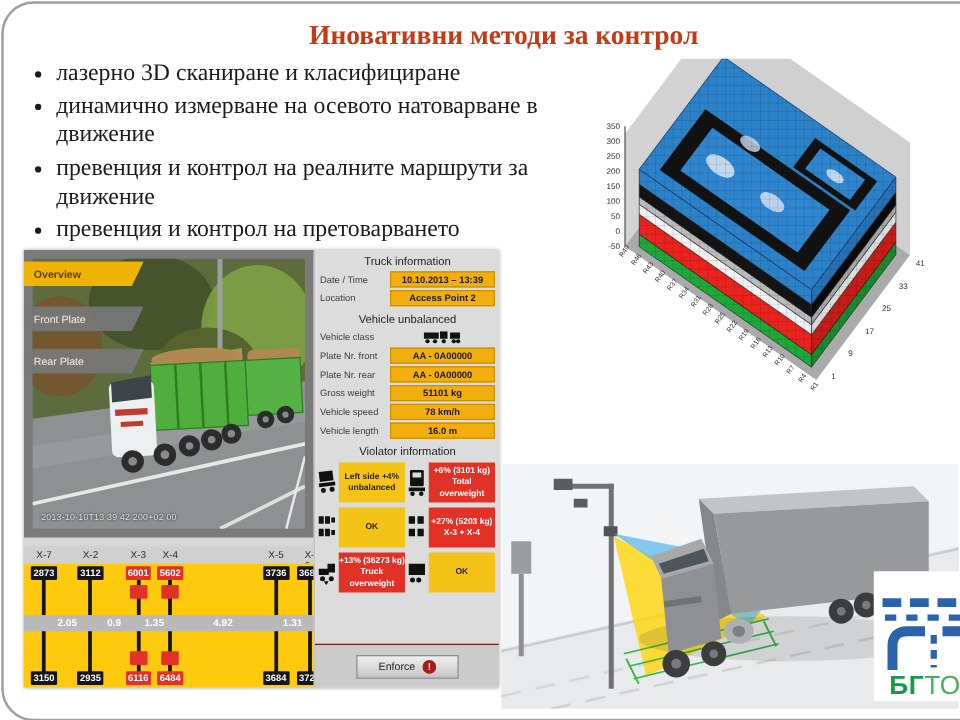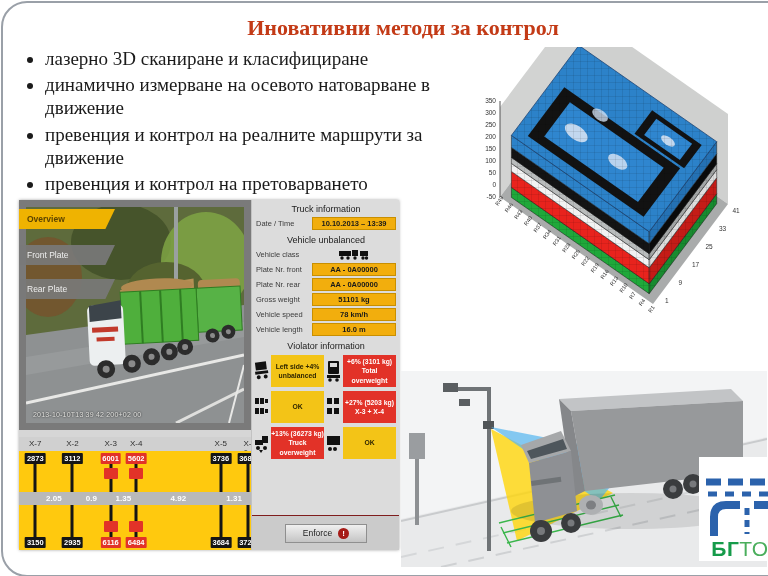--- a/index.html
+++ b/index.html
@@ -177,20 +177,24 @@
         <span class="wv" style="left:98.5%;bottom:2px">3725</span>
       </div>
     </div>
 
     <div class="ipanel">
       <div class="ptitle">Truck information</div>
       <div class="prow">
         <span class="plabel">Date / Time</span>
         <span class="pval">10.10.2013 – 13:39</span>
       </div>
+      <div class="prow">
+        <span class="plabel">Location</span>
+        <span class="pval">Access Point 2</span>
+      </div>
 
       <div class="ptitle">Vehicle unbalanced</div>
       <div class="prow">
         <span class="plabel">Vehicle class</span>
         <span class="pclass">
           <svg width="30" height="10" viewBox="0 0 30 10">
             <rect x="0" y="1" width="12" height="5" fill="#111"></rect>
               <rect x="13" y="0" width="6" height="6" fill="#111"></rect>
             <rect x="21" y="1" width="8" height="5" fill="#111"></rect>
             <circle cx="3" cy="8" r="1.7" fill="#111"></circle>

